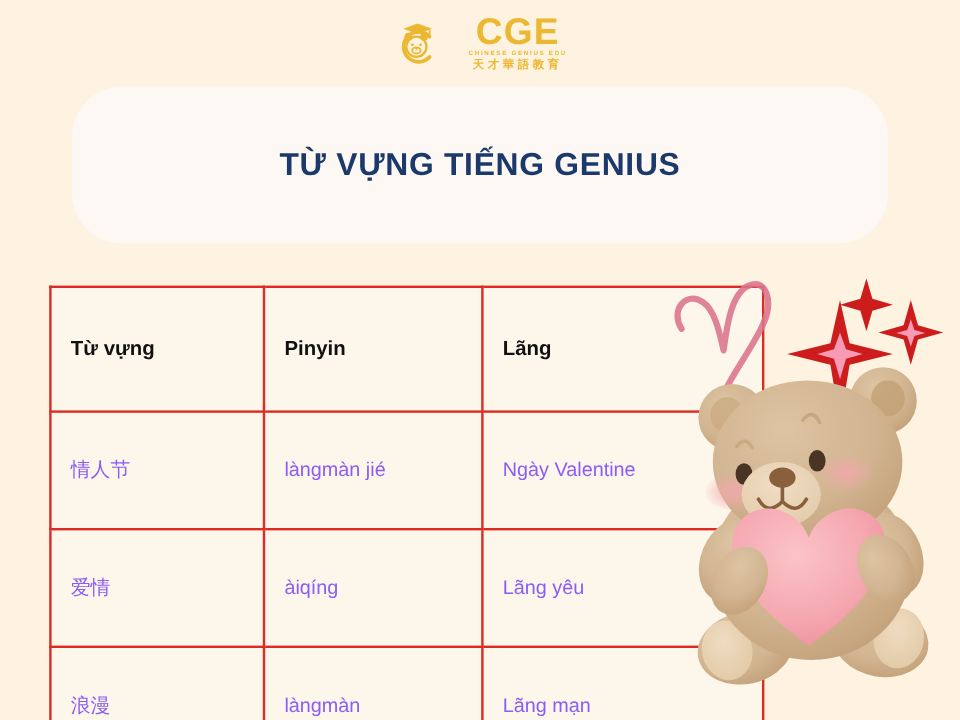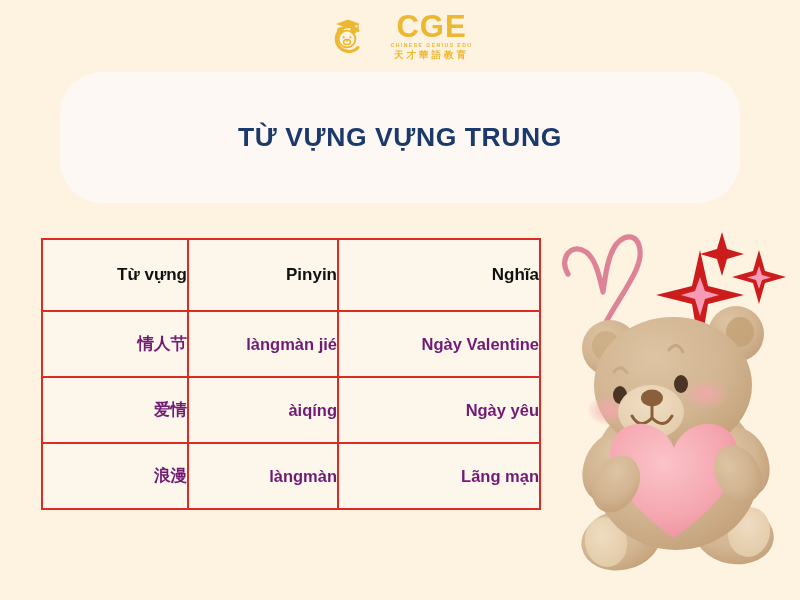--- a/index.html
+++ b/index.html
@@ -103,36 +103,36 @@
     position: absolute;
     left: 41px;
     top: 238px;
     width: 492px;
     border-collapse: collapse;
     table-layout: fixed;
     background: #fdf6ea;
   }
   #vocab-table td, #vocab-table th {
     border: 2px solid #dc2b23;
-    text-align: right;
+    text-align: left;
     vertical-align: middle;
-    padding: 0;
+    padding: 16px;
     background: #fdf6ea;
   }
   #vocab-table th {
     height: 70px;
     font-size: 17px;
     font-weight: 700;
     color: #111111;
   }
   #vocab-table td {
     height: 64px;
     font-size: 16.5px;
-    font-weight: 700;
-    color: #701a75;
+    font-weight: 400;
+    color: #8b5cf6;
   }
   td.col-word, th.col-word { width: 144px; }
   td.col-pinyin, th.col-pinyin { width: 148px; }
   td.col-meaning, th.col-meaning { width: 200px; }
   td.col-word {
     font-family: "DejaVu Sans", sans-serif;
     font-size: 18px;
   }
 
   
@@ -174,41 +174,41 @@
     </div>
     <div class="logo-text-col">
       <div class="logo-cge">CGE</div>
       <div class="logo-sub-en">CHINESE GENIUS EDU</div>
       <div class="logo-sub-cn">天才華語教育</div>
     </div>
   </div>
 </div>
 
 <div id="header-panel">
-  <div id="title-main">TỪ VỰNG VỰNG TRUNG</div>
+  <div id="title-main">TỪ VỰNG TIẾNG GENIUS</div>
 </div>
 
 <table id="vocab-table">
   <thead>
     <tr>
       <th class="col-word">Từ vựng</th>
       <th class="col-pinyin">Pinyin</th>
-      <th class="col-meaning">Nghĩa</th>
+      <th class="col-meaning">Lãng</th>
     </tr>
   </thead>
   <tbody>
     <tr>
       <td class="col-word">情人节</td>
       <td class="col-pinyin">làngmàn jié</td>
       <td class="col-meaning">Ngày Valentine</td>
     </tr>
     <tr>
       <td class="col-word">爱情</td>
       <td class="col-pinyin">àiqíng</td>
-      <td class="col-meaning">Ngày yêu</td>
+      <td class="col-meaning">Lãng yêu</td>
     </tr>
     <tr>
       <td class="col-word">浪漫</td>
       <td class="col-pinyin">làngmàn</td>
       <td class="col-meaning">Lãng mạn</td>
     </tr>
   </tbody>
 </table>
 
 <div id="illustration">

